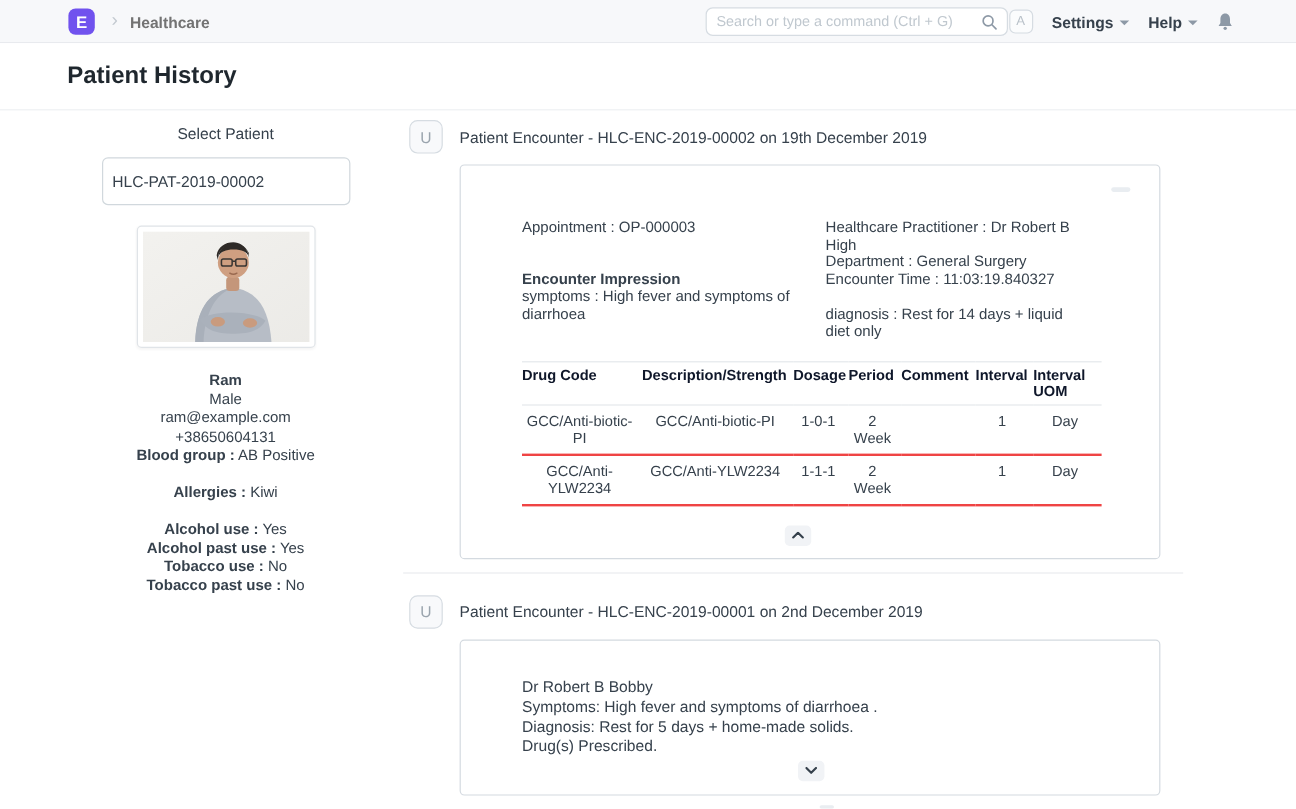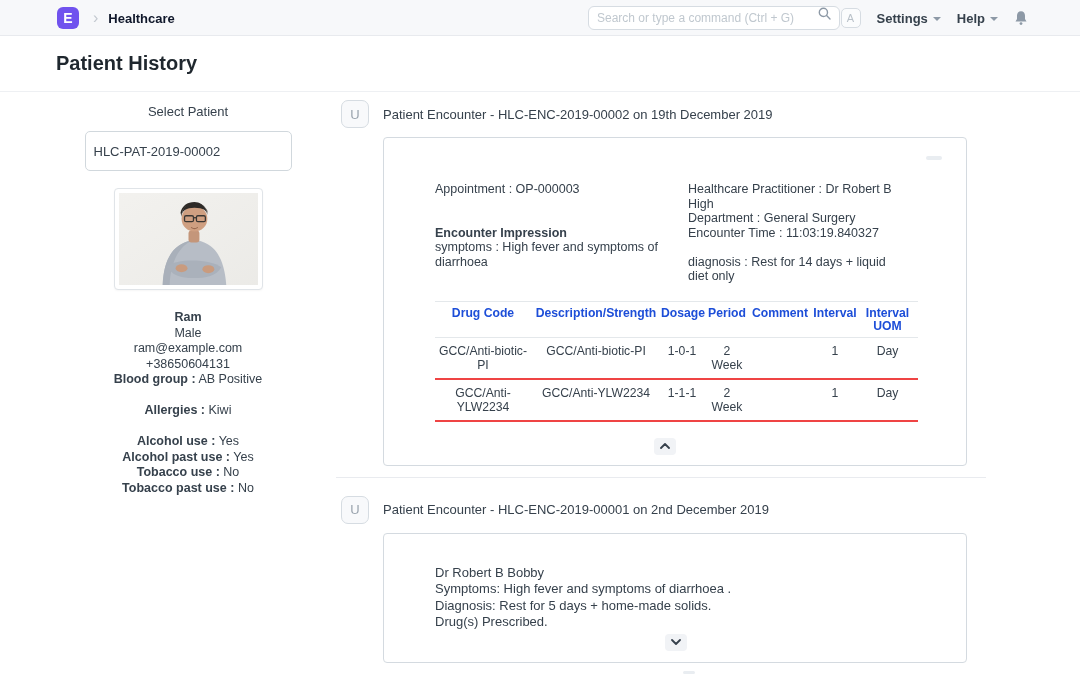--- a/index.html
+++ b/index.html
@@ -17,25 +17,25 @@
     position:absolute; top:0; left:0; right:0; height:36px;
     background:#f7f8fa; border-bottom:1px solid #e8eaee;
   }
   .nav-left { position:absolute; left:57px; top:0; height:36px; display:flex; align-items:center; gap:10px; }
   .logo {
     width:22px; height:22px; border-radius:6px; background:#7052ee;
     color:#ffffff; font-weight:bold; font-size:14px;
     display:flex; align-items:center; justify-content:center; cursor:pointer;
   }
   .crumb-chev { color:#c3c9d0; font-size:16px; line-height:1; margin-left:4px; }
-  .breadcrumb { color:#0f172a; font-weight:bold; font-size:13px; cursor:pointer; }
+  .breadcrumb { color:#737373; font-weight:bold; font-size:13px; cursor:pointer; }
   .searchbox {
     position:absolute; left:588px; top:6px; width:252px; height:24px;
     background:#ffffff; border:1px solid #d6dce2; border-radius:6px;
-    display:flex; padding:0 8px;
+    display:flex; align-items:center; padding:0 8px;
   }
   .searchbox input {
     border:none; outline:none; flex:1; font-size:12px; color:#36414c;
     font-family:"Liberation Sans", sans-serif; background:transparent;
   }
   .searchbox input::placeholder { color:#c0c8cf; }
   .nav-right { position:absolute; right:52px; top:0; height:36px; display:flex; align-items:center; gap:16px; }
   .avatar-a {
     width:20px; height:20px; border:1px solid #d6dce2; border-radius:5px; background:#fbfcfd;
     color:#b9c1c9; font-size:11px; display:flex; align-items:center; justify-content:center; cursor:pointer;
@@ -83,21 +83,21 @@
   .card-1 { padding:44px 72px 10px 51px; }
   .collapse-dash { position:absolute; top:18px; right:24px; width:16px; height:4px; border-radius:2px; background:#e9edf1; cursor:pointer; }
   .enc-cols { display:flex; font-size:12.5px; line-height:14.5px; }
   .enc-col-left { width:253px; flex:0 0 253px; padding-right:20px; }
   .enc-col-right { flex:1; }
   .sp29 { height:29px; } .sp14 { height:14.5px; }
   .impression-h { font-weight:bold; }
   
   table.drug { width:100%; border-collapse:collapse; table-layout:fixed; margin-top:17px; font-size:12.2px; }
   table.drug th {
-    text-align:center; font-weight:bold; color:#1d4ed8; vertical-align:top;
+    text-align:left; font-weight:bold; color:#0f172a; vertical-align:top;
     border-top:1px solid #e4e8eb; border-bottom:1px solid #e4e8eb;
     padding:5px 4px 4px 0; line-height:13px;
   }
   table.drug td {
     vertical-align:top; padding:6px 4px 6px 0; line-height:14px;
     border-bottom:2px solid #ef4444; white-space:pre-line;text-align:center;
   }
   .chev-btn {
     margin:16px auto 0; width:22px; height:17px; background:#f1f3f6; border-radius:4px;
     display:flex; align-items:center; justify-content:center; cursor:pointer;

